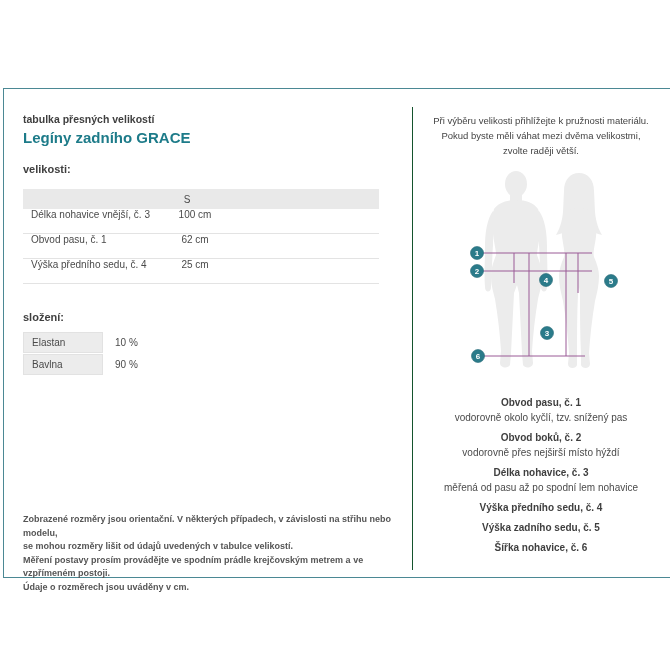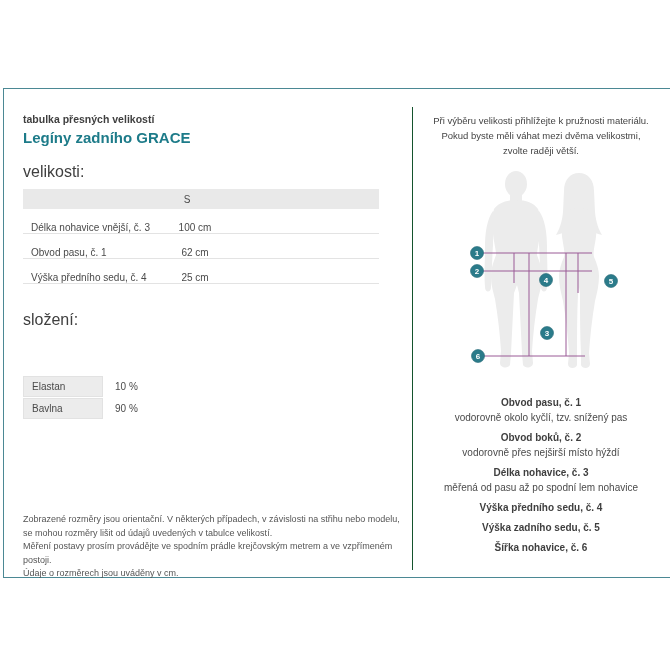--- a/index.html
+++ b/index.html
@@ -3,37 +3,37 @@
 <meta charset="utf-8">
 <style>
   html,body{margin:0;padding:0;background:#fff;}
   .page{position:relative;width:670px;height:670px;background:#fff;overflow:hidden;
         font-family:"Liberation Sans",sans-serif;color:#444;}
   .box{position:absolute;left:3px;top:88px;width:663px;height:488px;
        border:1px solid #4b8894;background:#fff;padding-left:12px;}
   
   .eyebrow{position:absolute;left:19px;top:24px;font-size:10.5px;font-weight:bold;color:#3f3f3f;}
   .product-title{position:absolute;left:19px;top:40px;font-size:15px;font-weight:bold;color:#1d7b89;}
-  .section-label{position:absolute;left:19px;font-size:16px;font-weight:normal;color:#3f3f3f;}
+  .section-label{position:absolute;left:19px;font-size:11px;font-weight:bold;color:#3f3f3f;}
   .sizes-label{top:74px;}
   .size-table{position:absolute;left:19px;top:100px;width:356px;font-size:10px;}
   .st-header{height:20px;background:#e9e9e9;display:flex;align-items:center;}
   .st-header .lbl{width:138px;}
   .st-header .val{width:52px;text-align:center;color:#4a4a4a;}
-  .st-row{height:24px;border-bottom:1px solid #e3e3e3;display:flex;align-items:flex-end;}
+  .st-row{height:24px;border-bottom:1px solid #e3e3e3;display:flex;align-items:flex-start;}
   .st-row .lbl{width:138px;padding-left:8px;white-space:nowrap;color:#4a4a4a;}
   .st-row .val{width:52px;text-align:center;white-space:nowrap;color:#4a4a4a;}
   .comp-label{top:222px;}
-  .comp-table{position:absolute;left:19px;top:244px;width:356px;font-size:10px;margin-top:44px;}
+  .comp-table{position:absolute;left:19px;top:244px;width:356px;font-size:10px;}
   .comp-row{height:19px;margin-bottom:3px;display:flex;align-items:center;}
   .comp-row .mat{width:70px;height:19px;line-height:19px;background:#ececec;
                  border:1px solid #e2e2e2;padding-left:8px;color:#4a4a4a;}
   .comp-row .pct{margin-left:12px;color:#4a4a4a;}
   .disclaimer{position:absolute;left:19px;top:424px;width:386px;font-size:9px;
-              line-height:13.6px;color:#555;}
+              line-height:13.6px;color:#555;font-weight:bold;}
   
   .right-panel{position:absolute;left:408px;top:18px;width:256px;height:463px;
                border-left:1px solid #14532d;}
   .intro{position:absolute;left:0;top:6px;width:256px;text-align:center;
          font-size:9.5px;line-height:15px;color:#444;}
   .intro div{white-space:nowrap;}
   .diagram{position:absolute;left:0;top:60px;width:257px;height:225px;}
   .legend{position:absolute;left:0;top:288px;width:256px;text-align:center;}
   .legend-entry{margin-bottom:5px;}
   .legend-title{font-size:10px;font-weight:bold;line-height:15px;color:#3f3f3f;white-space:nowrap;}

